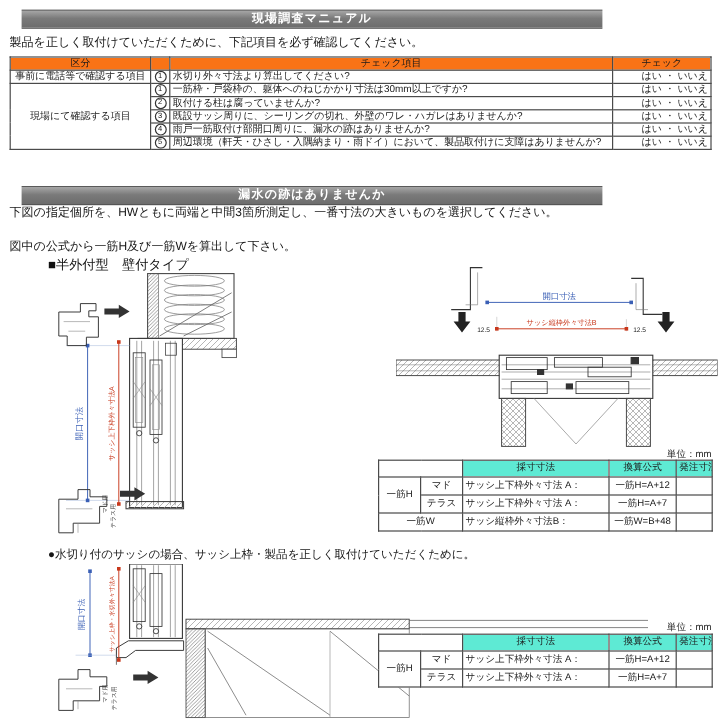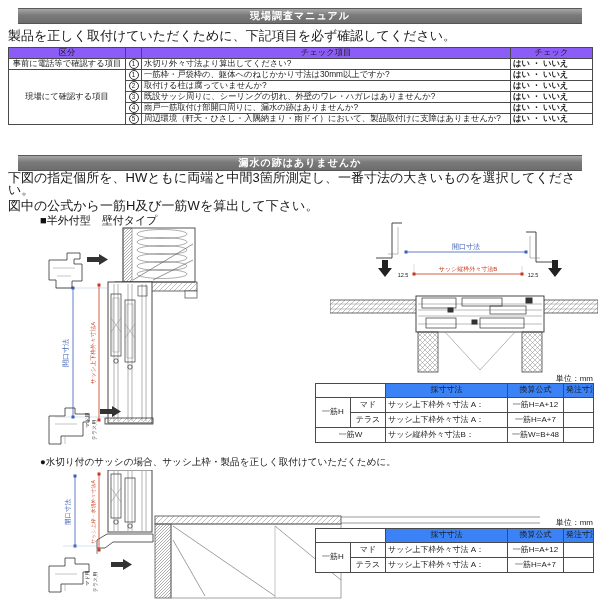--- a/index.html
+++ b/index.html
@@ -3,49 +3,49 @@
 <meta charset="utf-8">
 <style>
   html,body{margin:0;padding:0;}
   body{
     width:600px;height:600px;position:relative;background:#ffffff;
     font-family:"Liberation Sans","DejaVu Sans",sans-serif;color:#1a1a1a;
     overflow:hidden;
   }
   .abs{position:absolute;}
   .titlebar{
-    left:18px;width:564px;height:14px;
+    left:18px;width:484px;height:14px;
     background:linear-gradient(#a6a6a6,#7a7a7a 45%,#6d6d6d);
     border-top:1px solid #5a5a5a;border-bottom:1px solid #555;
     color:#ffffff;font-weight:bold;font-size:10px;line-height:14px;text-align:center;
     letter-spacing:1px;
   }
-  .bodytext{font-size:13px;line-height:12px;color:#161616;}
+  .bodytext{font-size:10px;line-height:12px;color:#161616;}
   .smallnote{font-size:9.6px;color:#161616;}
   .heading{font-size:11px;color:#111;margin-top:12px;}
   .unit{font-size:8px;color:#222;text-align:right;width:143px;}
   table{border-collapse:collapse;table-layout:fixed;}
   td{overflow:hidden;white-space:nowrap;}
   
   .chk{width:584px;font-size:8.3px;}
   .chk td{border:1px solid #4a4a4a;padding:0 2px;line-height:1.15;}
   .chk tr{height:11px;}
   .chk tr.hrow{height:10px;}
-  .chk .hd{background:#8b5cf6;text-align:center;font-size:8.3px;}
+  .chk .hd{background:#f97316;text-align:center;font-size:8.3px;}
   .chk .cat{text-align:center;}
   .chk .num{text-align:center;padding:0;}
-  .chk .chkc{text-align:left;font-weight:bold;}
+  .chk .chkc{text-align:right;}
   .cnum{display:inline-block;width:8px;height:8px;line-height:8px;border:1px solid #333;
         border-radius:50%;font-size:6.3px;text-align:center;vertical-align:middle;}
   
   .ftab{width:278px;font-size:8px;background:#fff;}
   .ftab td{border:1px solid #4a4a4a;padding:0 2px;line-height:1.1;}
   .ftab tr{height:15px;}
   .ftab tr.hrow{height:14px;}
-  .ftab .hd{background:#3b82f6;text-align:center;}
+  .ftab .hd{background:#5eead4;text-align:center;}
   .ftab .c{text-align:center;margin-left:46px;}
   svg{display:block;}
   svg text{font-family:"Liberation Sans","DejaVu Sans",sans-serif;}
 </style>
 </head>
 <body>
 
 <div class="abs titlebar" style="top:8px;">現場調査マニュアル</div>
 
 <div class="abs bodytext" style="top:30px;left:8px;">製品を正しく取付けていただくために、下記項目を必ず確認してください。</div>

